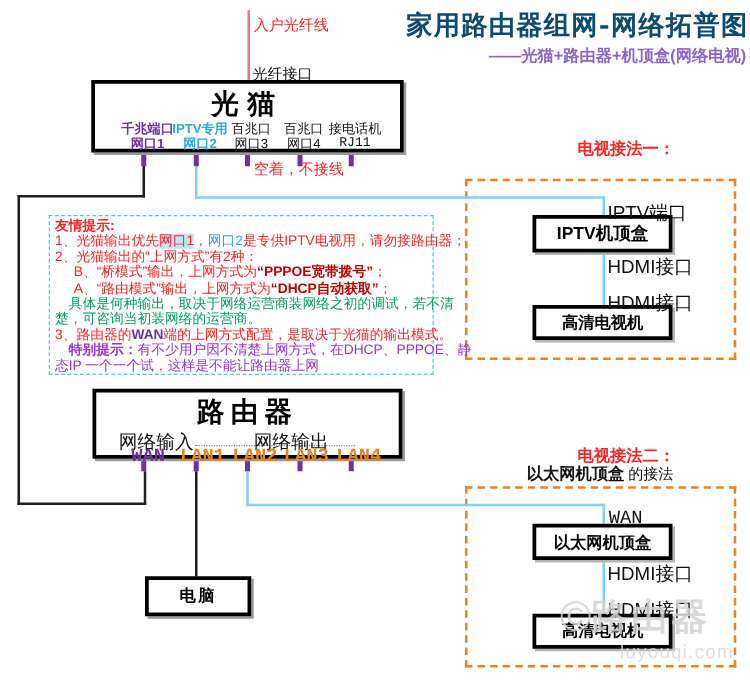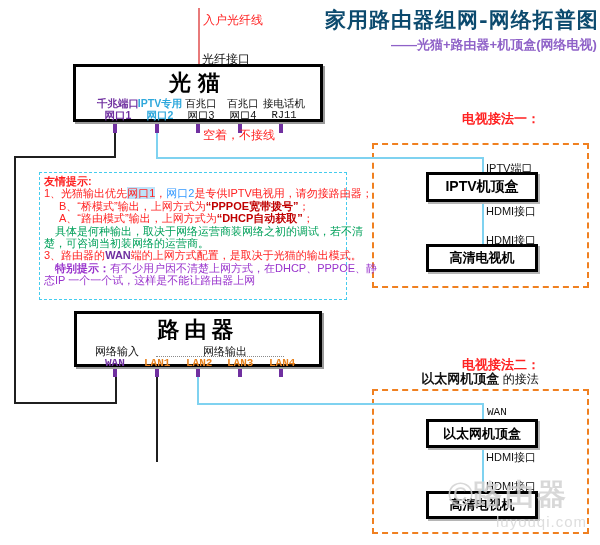--- a/index.html
+++ b/index.html
@@ -21,21 +21,21 @@
   .dash-box{
     position:absolute;border:2px dashed #f08020;background:transparent;
     z-index:0;box-sizing:border-box;
   }
   .tips-box{
     position:absolute;border:1px dashed #44ccee;background:#fff;
     z-index:6;box-sizing:border-box;padding:2px 4px 0 4px;
     font-size:11px;line-height:12.4px;white-space:nowrap;
   }
   
-  .lbl{position:absolute;color:#111;font-size:11px;z-index:6;white-space:nowrap;}
+  .lbl{position:absolute;color:#111;font-size:15px;z-index:6;white-space:nowrap;}
   .lbl.r{color:#ff2222;}
   .big-title{
     position:absolute;font-family:"DejaVu Serif","Liberation Serif",serif;
     font-weight:bold;color:#0c4a6e;font-size:21px;letter-spacing:1px;
     text-align:center;z-index:6;white-space:nowrap;
   }
   .sub-title{
     position:absolute;color:#8f62c8;font-weight:bold;font-size:13px;
     z-index:6;white-space:nowrap;
   }
@@ -145,20 +145,21 @@
   <div class="ln cyan" style="left:197px;top:403px;width:287px;height:2px;"></div>
   <div class="ln cyan" style="left:482px;top:403px;width:2px;height:17px;"></div>
 
   <div class="ln cyan" style="left:482px;top:446px;width:2px;height:46px;"></div>
 
   <div class="ln" style="left:156px;top:377px;width:2px;height:85px;"></div>
 
   <div class="tips-box" style="left:39px;top:172px;width:308px;height:128px;">
     <div class="tip-line"><span class="t-red-b">友情提示:</span></div>
     <div class="tip-line"><span class="t-red">1、光猫输出优先</span><span class="t-hl">网口1</span><span class="t-red">，</span><span class="t-blue">网口2</span><span class="t-red">是专供IPTV电视用，请勿接路由器；</span></div>
+    <div class="tip-line"><span class="t-red">2、光猫输出的“上网方式”有2种：</span></div>
     <div class="tip-line ind2"><span class="t-red">B、“桥模式”输出，上网方式为</span><span class="t-dred">“PPPOE宽带拨号”</span><span class="t-red">；</span></div>
     <div class="tip-line ind2"><span class="t-red">A、“路由模式”输出，上网方式为</span><span class="t-dred">“DHCP自动获取”</span><span class="t-red">；</span></div>
     <div class="tip-line ind1"><span class="t-green">具体是何种输出，取决于网络运营商装网络之初的调试，若不清</span></div>
     <div class="tip-line"><span class="t-green">楚，可咨询当初装网络的运营商。</span></div>
     <div class="tip-line"><span class="t-red">3、路由器的</span><span class="t-purple-b">WAN</span><span class="t-red">端的上网方式配置，是取决于光猫的输出模式。</span></div>
     <div class="tip-line ind1"><span class="t-violet-b">特别提示：</span><span class="t-violet">有不少用户因不清楚上网方式，在DHCP、PPPOE、静</span></div>
     <div class="tip-line"><span class="t-violet">态IP 一个一个试，这样是不能让路由器上网</span></div>
   </div>
 
   <div class="dev-box" style="left:74px;top:311px;width:248px;height:56px;">
@@ -172,20 +173,23 @@
     <div class="lbl mono c-orange" style="left:150px;top:43px;">LAN3</div>
     <div class="lbl mono c-orange" style="left:192px;top:43px;">LAN4</div>
   </div>
 
   <div class="stub" style="left:113px;top:366px;"></div>
   <div class="stub" style="left:155px;top:366px;"></div>
   <div class="stub" style="left:196px;top:366px;"></div>
   <div class="stub" style="left:238px;top:366px;"></div>
   <div class="stub" style="left:279px;top:366px;"></div>
 
+  <div class="pc-box" style="left:116px;top:461px;width:85px;height:32px;">
+    <span>电脑</span>
+  </div>
 
   <div class="sec-title" style="left:420px;top:110px;width:120px;">电视接法一：</div>
   <div class="dash-box" style="left:372px;top:143px;width:217px;height:145px;"></div>
   <div class="lbl" style="left:486px;top:161px;">IPTV端口</div>
   <div class="inner-box" style="left:426px;top:172px;width:112px;height:30px;">
       <span>IPTV机顶盒</span>
     </div>
   <div class="lbl" style="left:486px;top:204px;">HDMI接口</div>
   <div class="lbl" style="left:486px;top:233px;">HDMI接口</div>
   <div class="inner-box" style="left:426px;top:244px;width:112px;height:28px;font-size:13px;">

